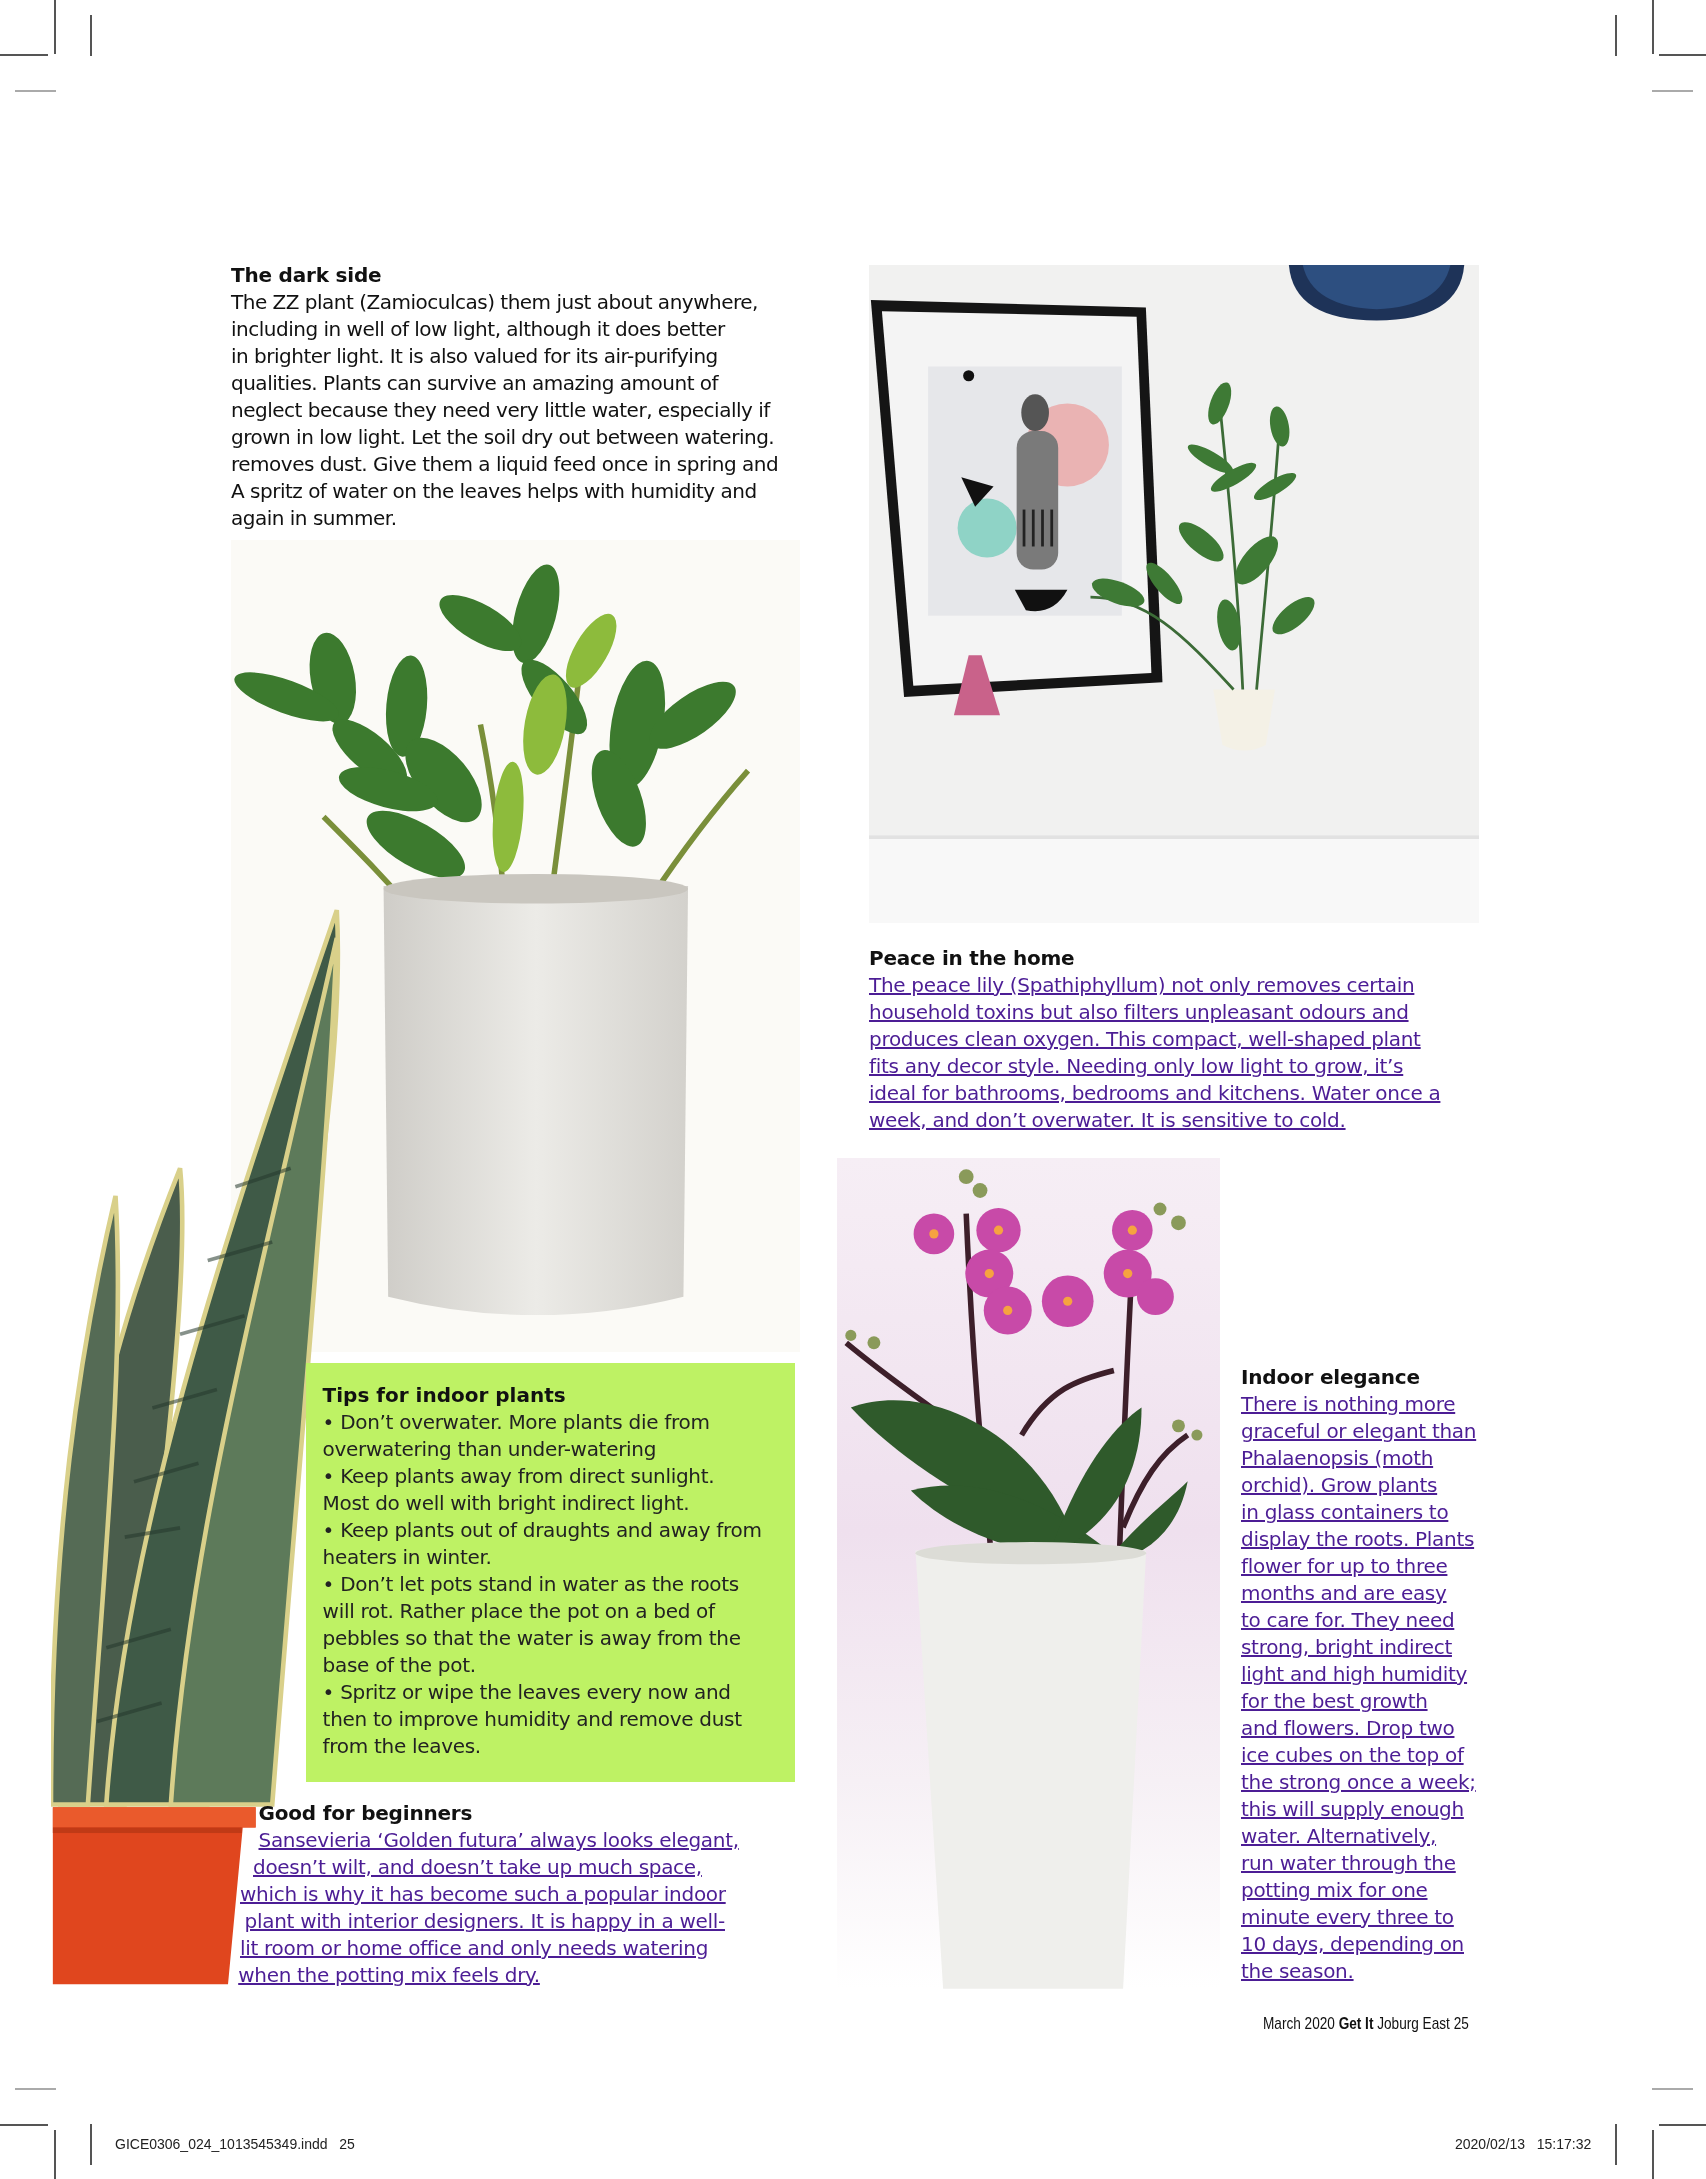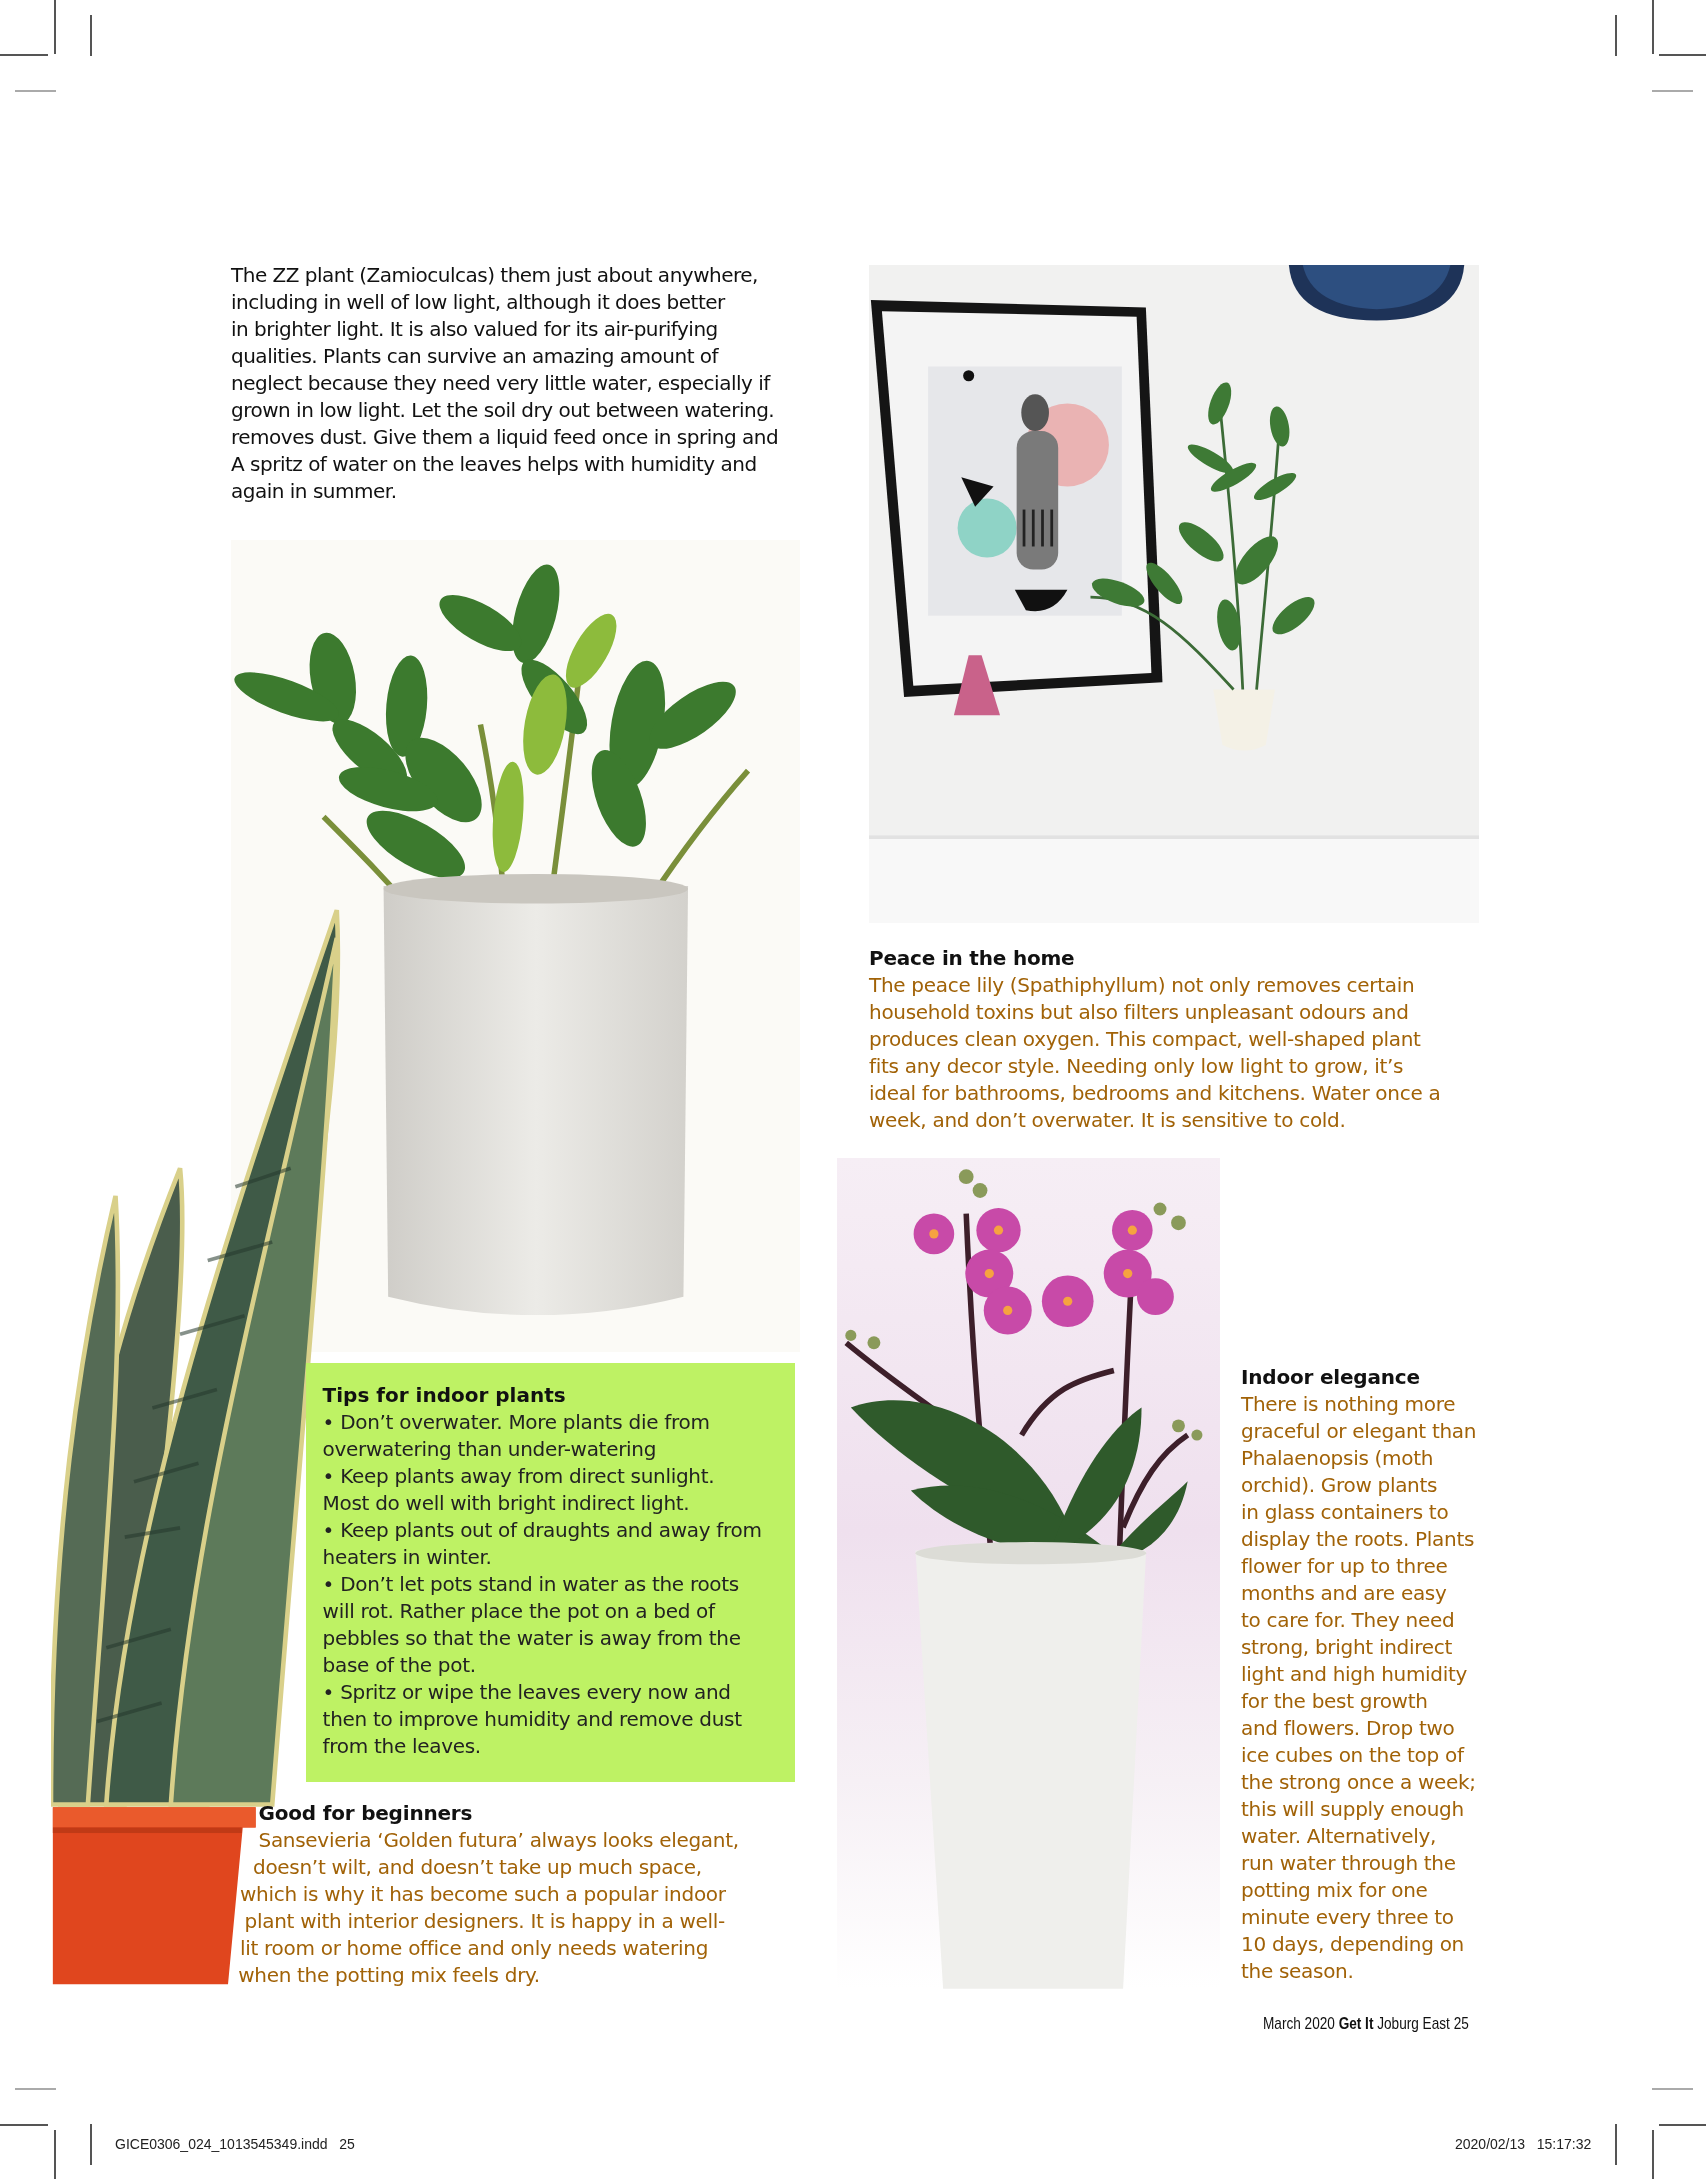--- a/index.html
+++ b/index.html
@@ -8,21 +8,21 @@
 
   .abs { position: absolute; }
 
   
   .mark { position: absolute; background: #555; }
   .mark.light { background: #aaa; }
 
   
   .article h2 { font-family: "DejaVu Sans", sans-serif; font-weight: bold; font-size: 20px; line-height: 27px; color: #111; letter-spacing: -0.2px; }
   .article p { font-family: "DejaVu Sans", sans-serif; font-size: 20px; line-height: 27px; color: #111; letter-spacing: -0.5px; }
-  .article.light p { font-weight: normal; color: #a16207; letter-spacing: -0.3px; }
+  .article.light p { font-weight: normal; color: #4c1d95; letter-spacing: -0.3px; text-decoration: underline; }
   .line { display: block; white-space: nowrap; }
 
   
   .photo { position: absolute; overflow: hidden; }
 
   
   .tips-box { position: absolute; left: 306px; top: 1363px; width: 489px; height: 419px; background: #bef264; padding: 18.5px 16.6px 0 16.6px; }
   .tips-box h2 { font-size: 20px; line-height: 27px; font-weight: bold; color: #111; }
   .tips-box .line { font-size: 20px; line-height: 27px; color: #222; letter-spacing: -0.3px; }
 
@@ -222,20 +222,21 @@
       <path d="M230 430 C260 340 300 290 330 270 C330 340 300 400 230 430 Z"></path>
       <path d="M290 440 C320 400 360 370 380 350 C370 400 340 430 290 440 Z"></path>
     </g>
 
     <path d="M85 425 L335 425 L310 900 L115 900 Z" fill="#efefec"></path>
     <ellipse cx="210" cy="428" rx="125" ry="12" fill="#dcdcd6"></ellipse>
   </svg>
 </div>
 
 <section class="article abs" style="left:231px;top:262px;width:572px;">
+  <h2>The dark side</h2>
   <p>
     <span class="line">The ZZ plant (Zamioculcas) them just about anywhere,</span>
     <span class="line">including in well of low light, although it does better</span>
     <span class="line">in brighter light. It is also valued for its air-purifying</span>
     <span class="line">qualities. Plants can survive an amazing amount of</span>
     <span class="line">neglect because they need very little water, especially if</span>
     <span class="line">grown in low light. Let the soil dry out between watering.</span>
     <span class="line">removes dust. Give them a liquid feed once in spring and</span>
     <span class="line">A spritz of water on the leaves helps with humidity and</span>
     <span class="line">again in summer.</span>

